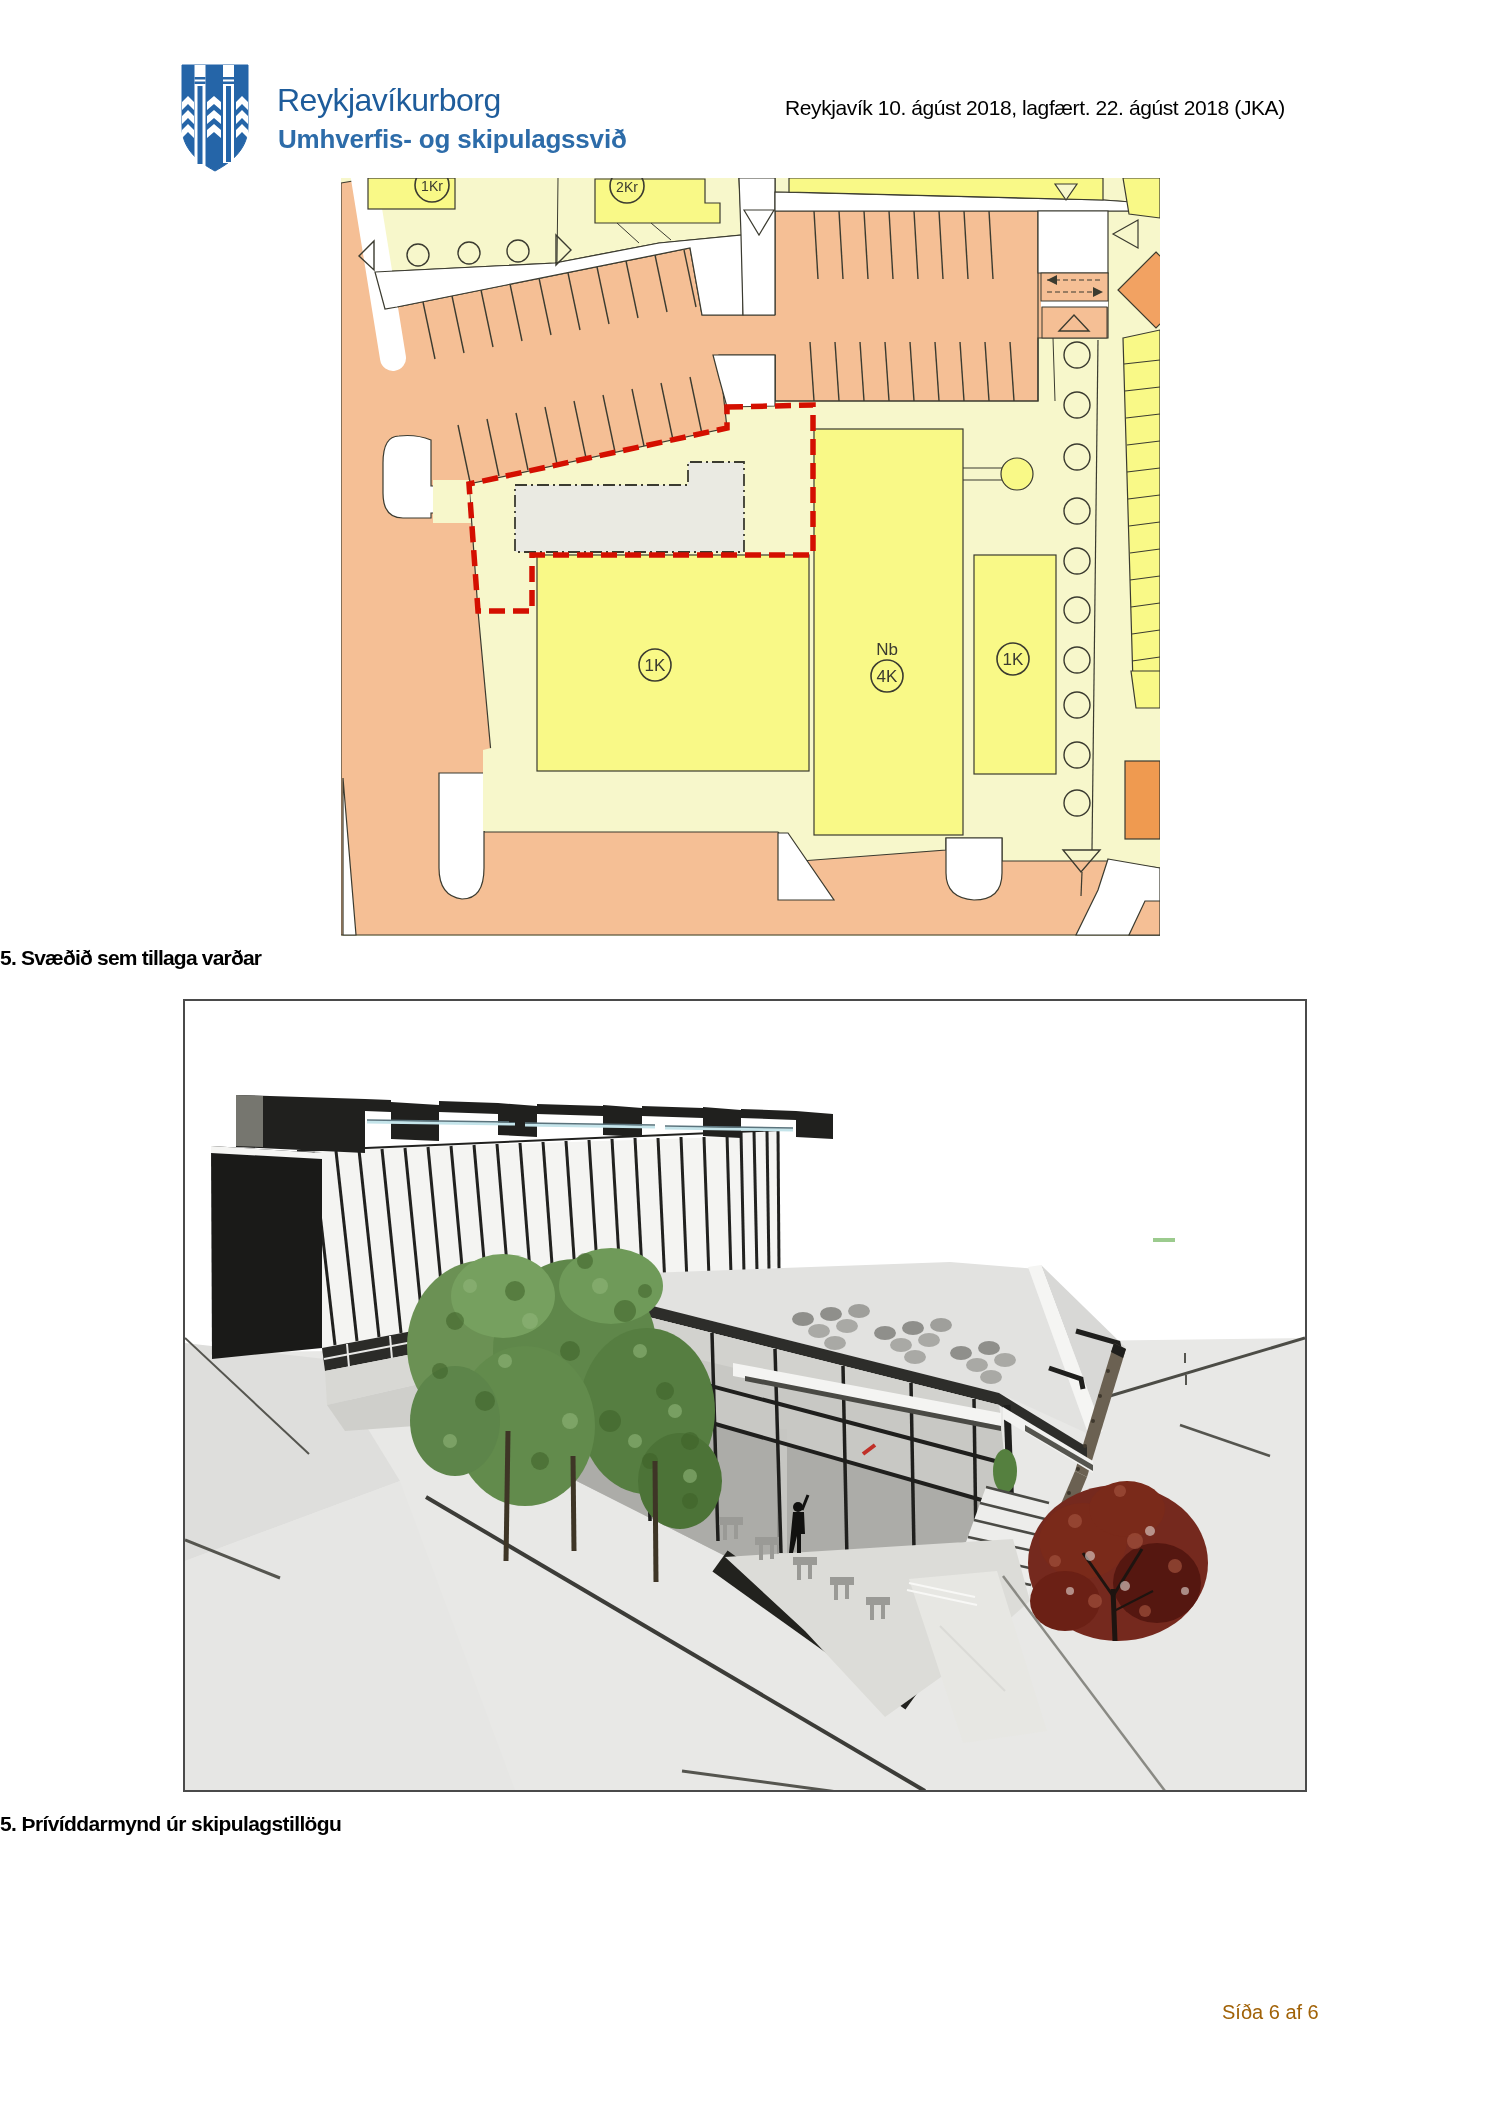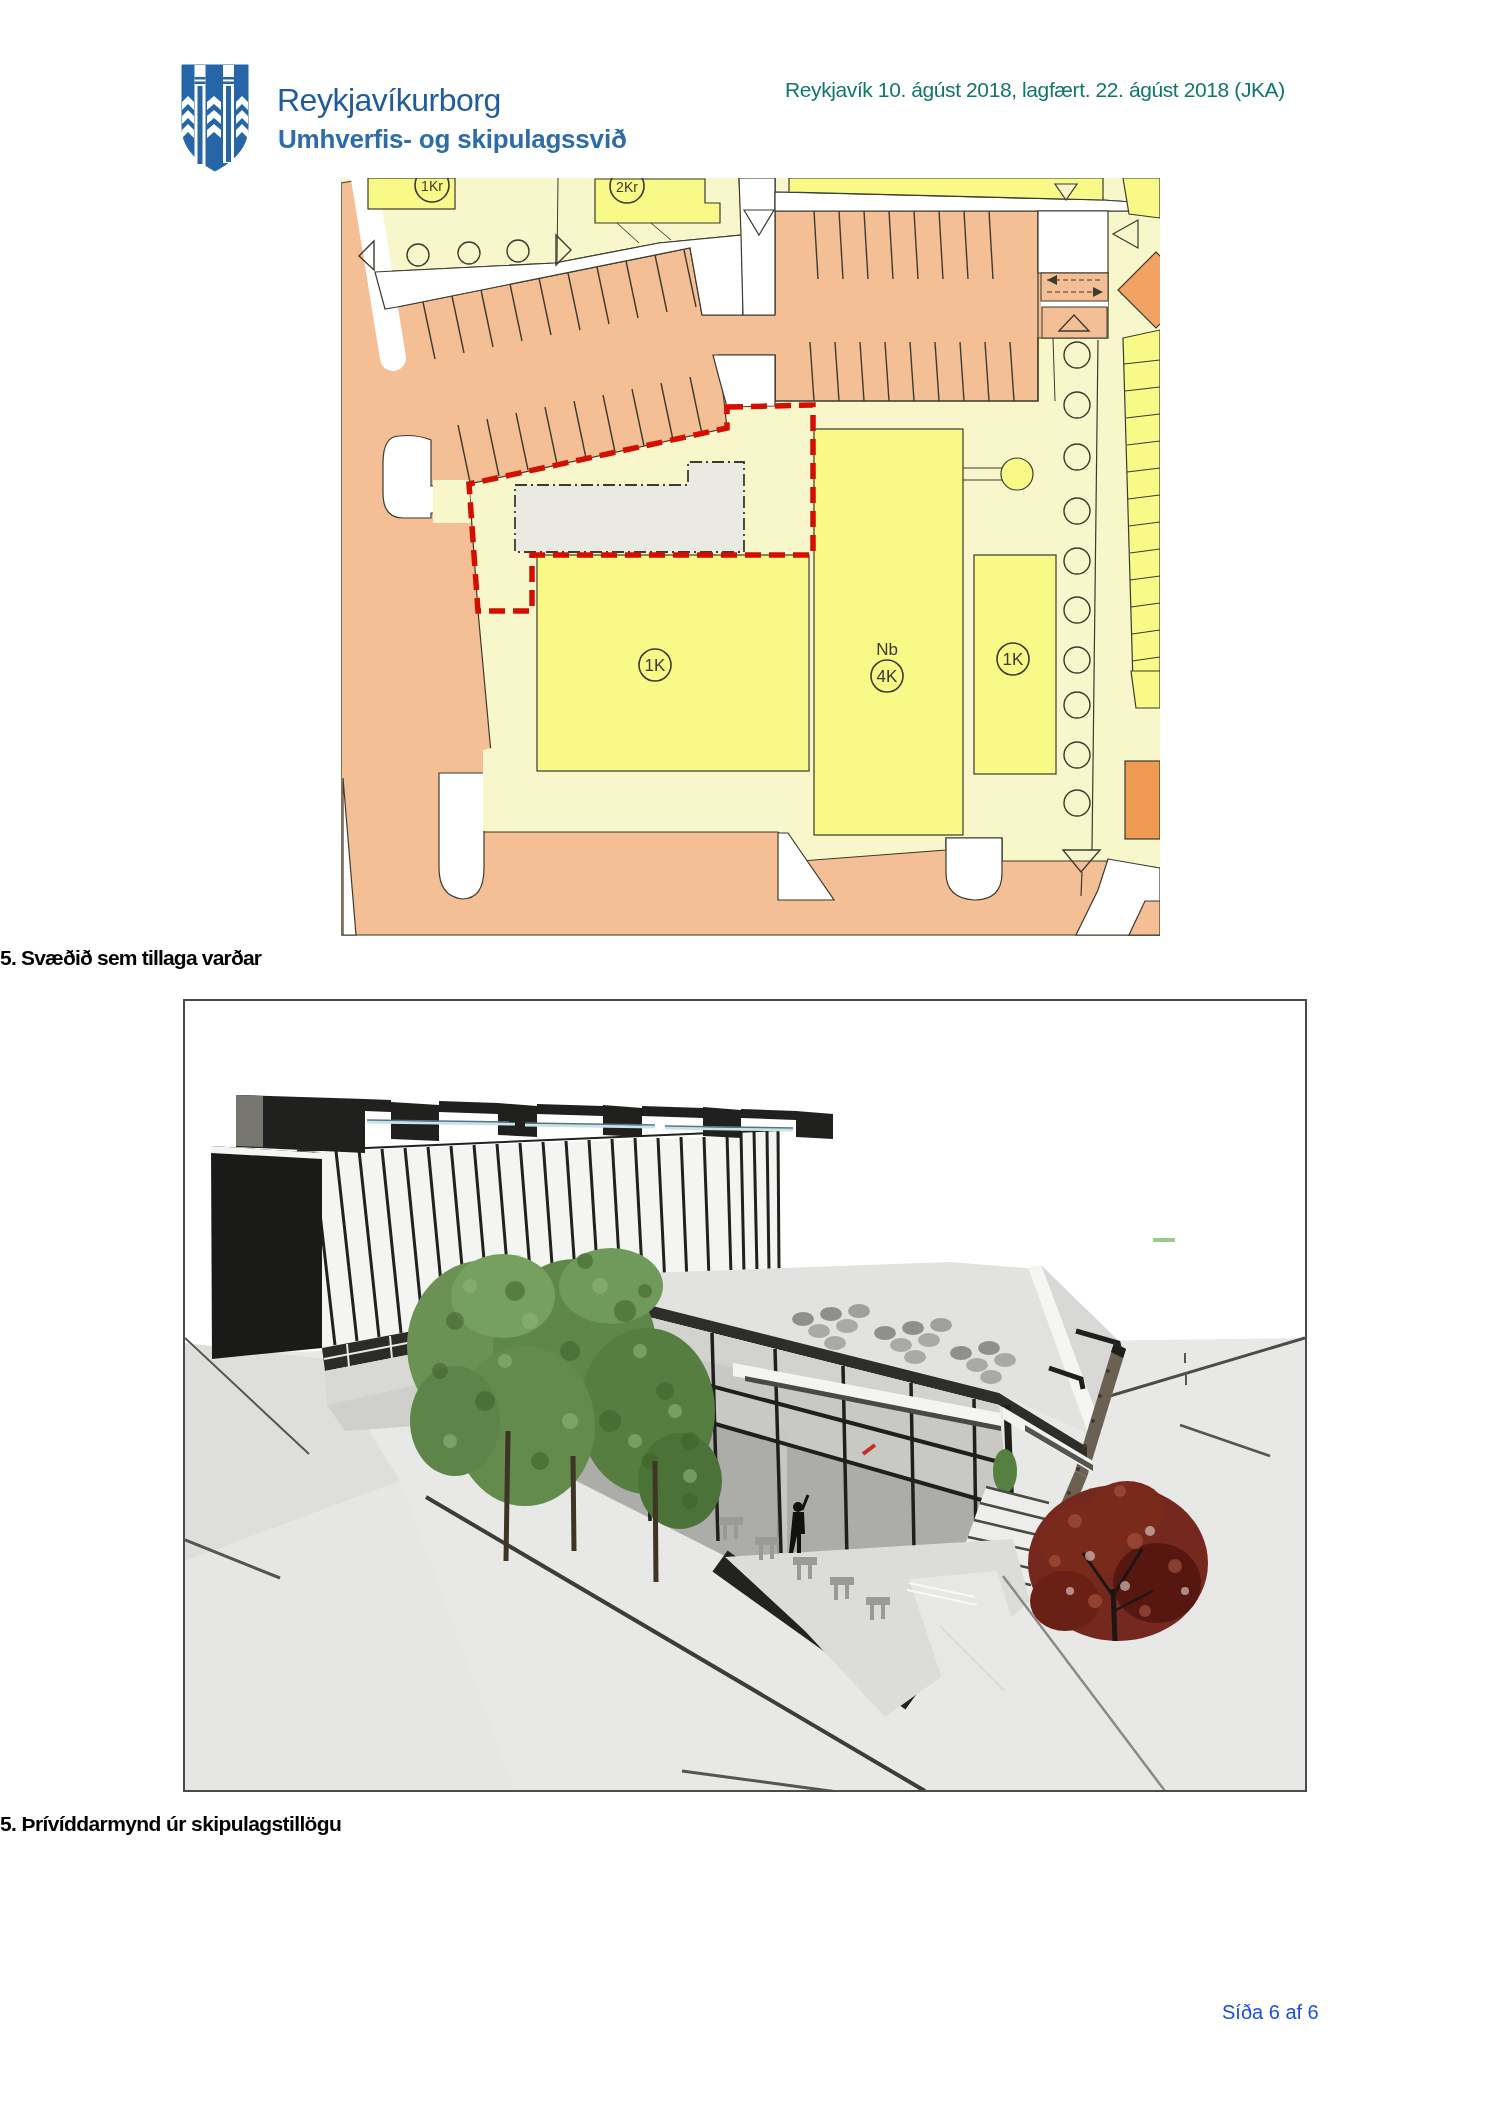--- a/index.html
+++ b/index.html
@@ -33,21 +33,21 @@
     <path d="M55,52 l6,-6 6,6 v8 l-6,-6 -6,6 Z"></path>
     <path d="M55,66 l6,-6 6,6 v8 l-6,-6 -6,6 Z"></path>
   </g>
 </svg>
 </div>
 
 <div class="abs" style="left:277px;top:82px;width:400px;color:#1E5C9B;font-size:32px;letter-spacing:-0.5px;">Reykjavíkurborg</div>
 
 <div class="abs" style="left:278px;top:124px;width:400px;color:#2D6CA9;font-size:26px;letter-spacing:-0.2px;font-weight:bold;">Umhverfis- og skipulagssvið</div>
 
-<div class="abs" style="left:785px;top:78px;width:560px;color:#0f766e;font-size:21px;letter-spacing:-0.4px;">Reykjavík 10. ágúst 2018, lagfært. 22. ágúst 2018 (JKA)</div>
+<div class="abs" style="left:785px;top:96px;width:560px;color:#000000;font-size:21px;letter-spacing:-0.4px;">Reykjavík 10. ágúst 2018, lagfært. 22. ágúst 2018 (JKA)</div>
 
 <div class="abs" style="left:341px;top:178px;width:911px;height:758px;">
 <svg width="819" height="758" viewBox="0 0 819 758" style="font-family:'Liberation Sans',sans-serif;">
 
   <rect x="0" y="0" width="819" height="758" fill="#F7F7CB"></rect>
 
   <path d="M 0,5 L 30,0 L 34,94 L 214,85 L 318,65 L 401,57 L 398,0 L 434,0 L 434,14 L 762,22 L 819,26 L 819,33 L 712,33 L 712,95 L 767,95 L 767,160 L 697,160 L 697,223 L 434,223 L 434,177 L 378,177 L 386,250 L 128,306 L 137,433 L 150,575 L 160,578 L 160,593 L 143,593 L 143,654 L 437,654 L 460,683 L 605,672 L 605,660 L 661,660 L 661,683 L 767,683 L 819,690 L 819,757 L 0,757 Z" fill="#F5BF95" stroke="#3b3b30" stroke-width="1.2"></path>
 
   <path d="M 56,129 L 349,70 L 361,137 L 434,137" fill="none" stroke="#3b3b30" stroke-width="1.2"></path>
 
@@ -599,13 +599,13 @@
           <circle cx="940" cy="585" r="5"></circle>
           <circle cx="885" cy="590" r="4"></circle>
           <circle cx="1000" cy="590" r="4"></circle>
         </g>
   </g>
 </svg>
 </div>
 
 <div class="abs" style="left:0;top:1812px;width:1500px;text-align:left;font-size:21px;font-weight:bold;letter-spacing:-0.6px;color:#000;">5. Þrívíddarmynd úr skipulagstillögu</div>
 
-<div class="abs" style="left:1222px;top:2001px;font-size:20px;color:#1d4ed8;">Síða 6 af 6</div>
+<div class="abs" style="left:1222px;top:2001px;font-size:20px;color:#a16207;">Síða 6 af 6</div>
 
 </body></html>

